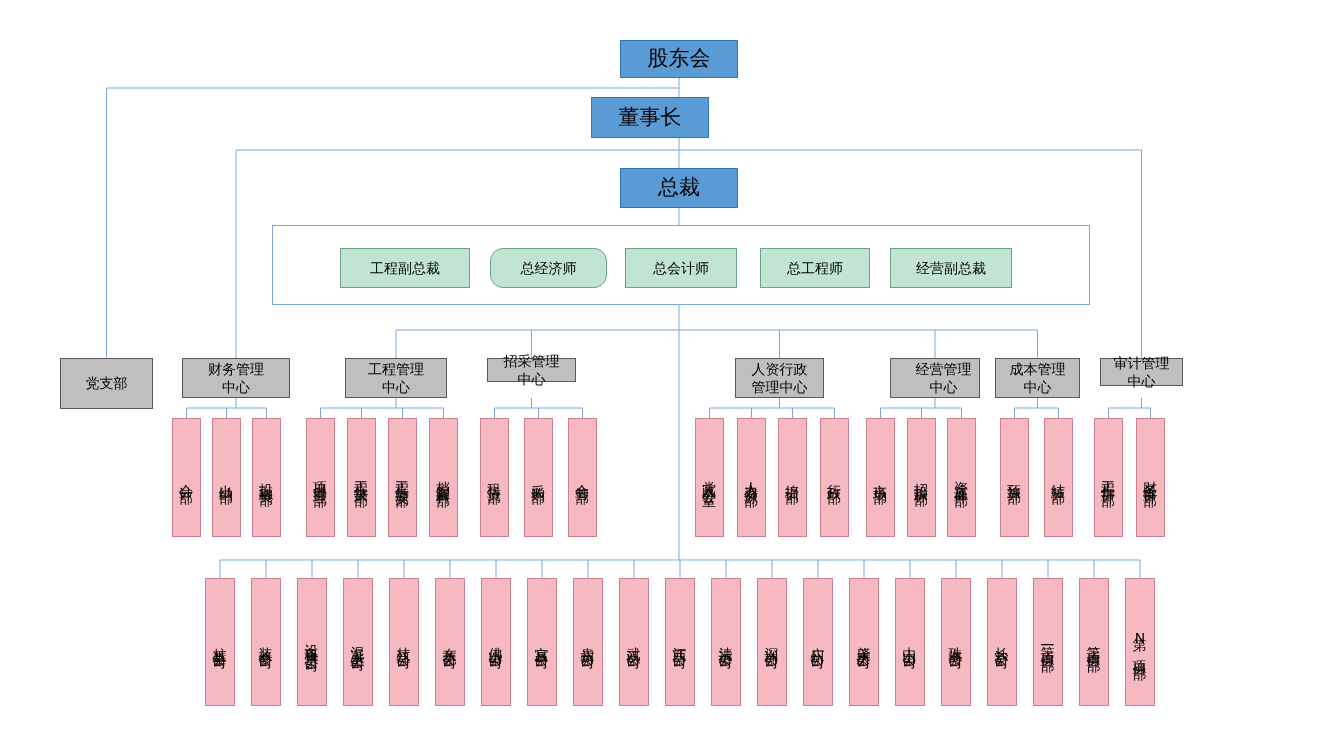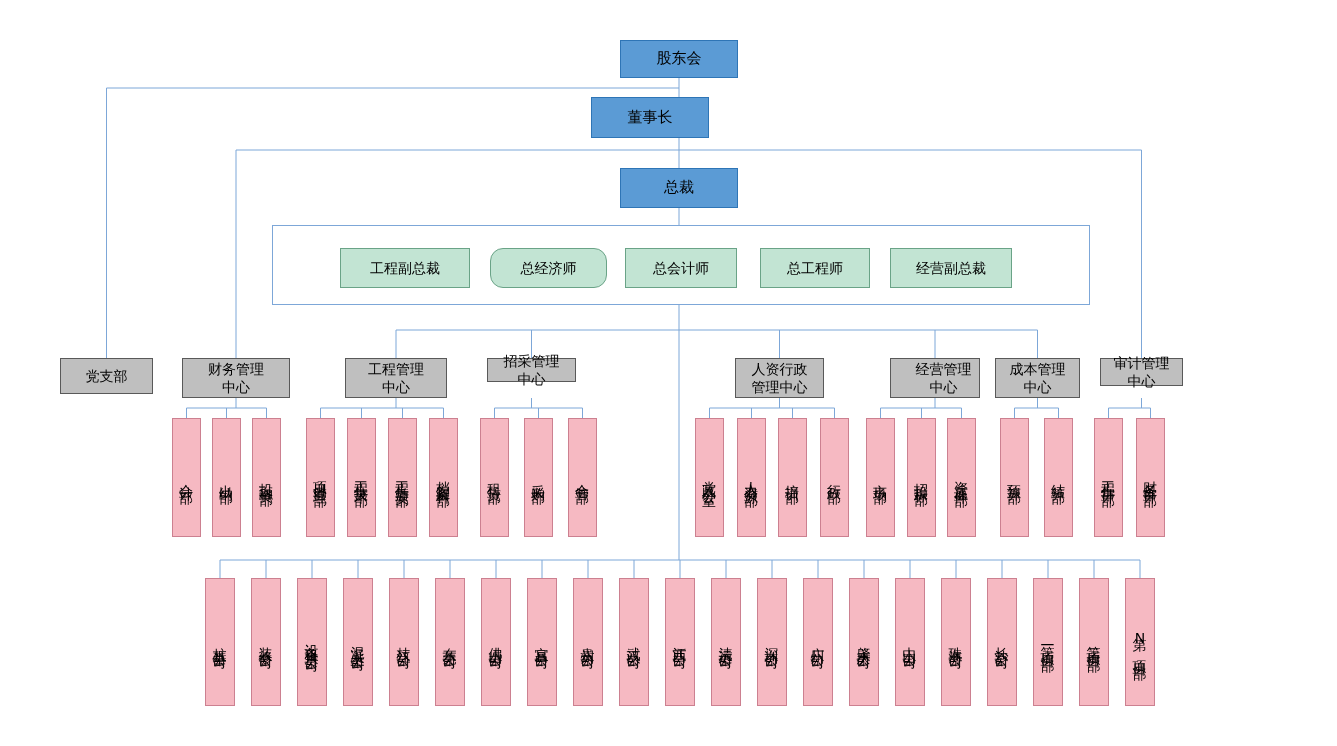--- a/index.html
+++ b/index.html
@@ -11,21 +11,21 @@
   }
   .canvas{position:relative;width:1337px;height:746px;background:#fff;overflow:hidden}
   #connectors{position:absolute;left:0;top:0;width:1337px;height:746px}
   .node{
     position:absolute;display:flex;align-items:center;justify-content:center;
     text-align:center;font-size:14px;line-height:1.3;
   }
   .exec{
     background:var(--exec-fill,#5b9bd5);
     border:1px solid var(--exec-border,#2e75b6);
-    font-size:15px;
+    font-size:21px;
   }
   .frame{
     position:absolute;background:#fff;
     border:1px solid var(--line,#7da7d8);
   }
   .advisor{
     background:var(--adv-fill,#c2e4d3);
     border:1px solid var(--adv-border,#6aa387);
     font-size:14px;
   }
@@ -141,21 +141,21 @@
       </div>
       <div class="node advisor" style="left: 625px; top: 248px; width: 112px; height: 40px; text-align: right;">
         <span class="lbl">总会计师</span>
       </div>
       <div class="node advisor" style="left: 760px; top: 248px; width: 110px; height: 40px;">
         <span class="lbl">总工程师</span>
       </div>
       <div class="node advisor" style="left: 890px; top: 248px; width: 122px; height: 40px;">
         <span class="lbl">经营副总裁</span>
       </div>
-      <div class="node center" style="left: 60px; top: 358px; width: 93px; height: 36px; justify-content: center;">
+      <div class="node center" style="left: 60px; top: 358px; width: 93px; height: 51px; justify-content: center;">
         <span class="lbl">党支部</span>
       </div>
       <div class="node center" style="left: 182px; top: 358px; width: 108px; height: 40px;">
         <span class="lbl">财务管理
 中心</span>
       </div>
       <div class="node vbox" style="left: 172px; top: 418px; width: 29px; height: 119px;">
         <span class="lbl">会计部</span>
       </div>
       <div class="node vbox" style="left: 212px; top: 418px; width: 29px; height: 119px;">

